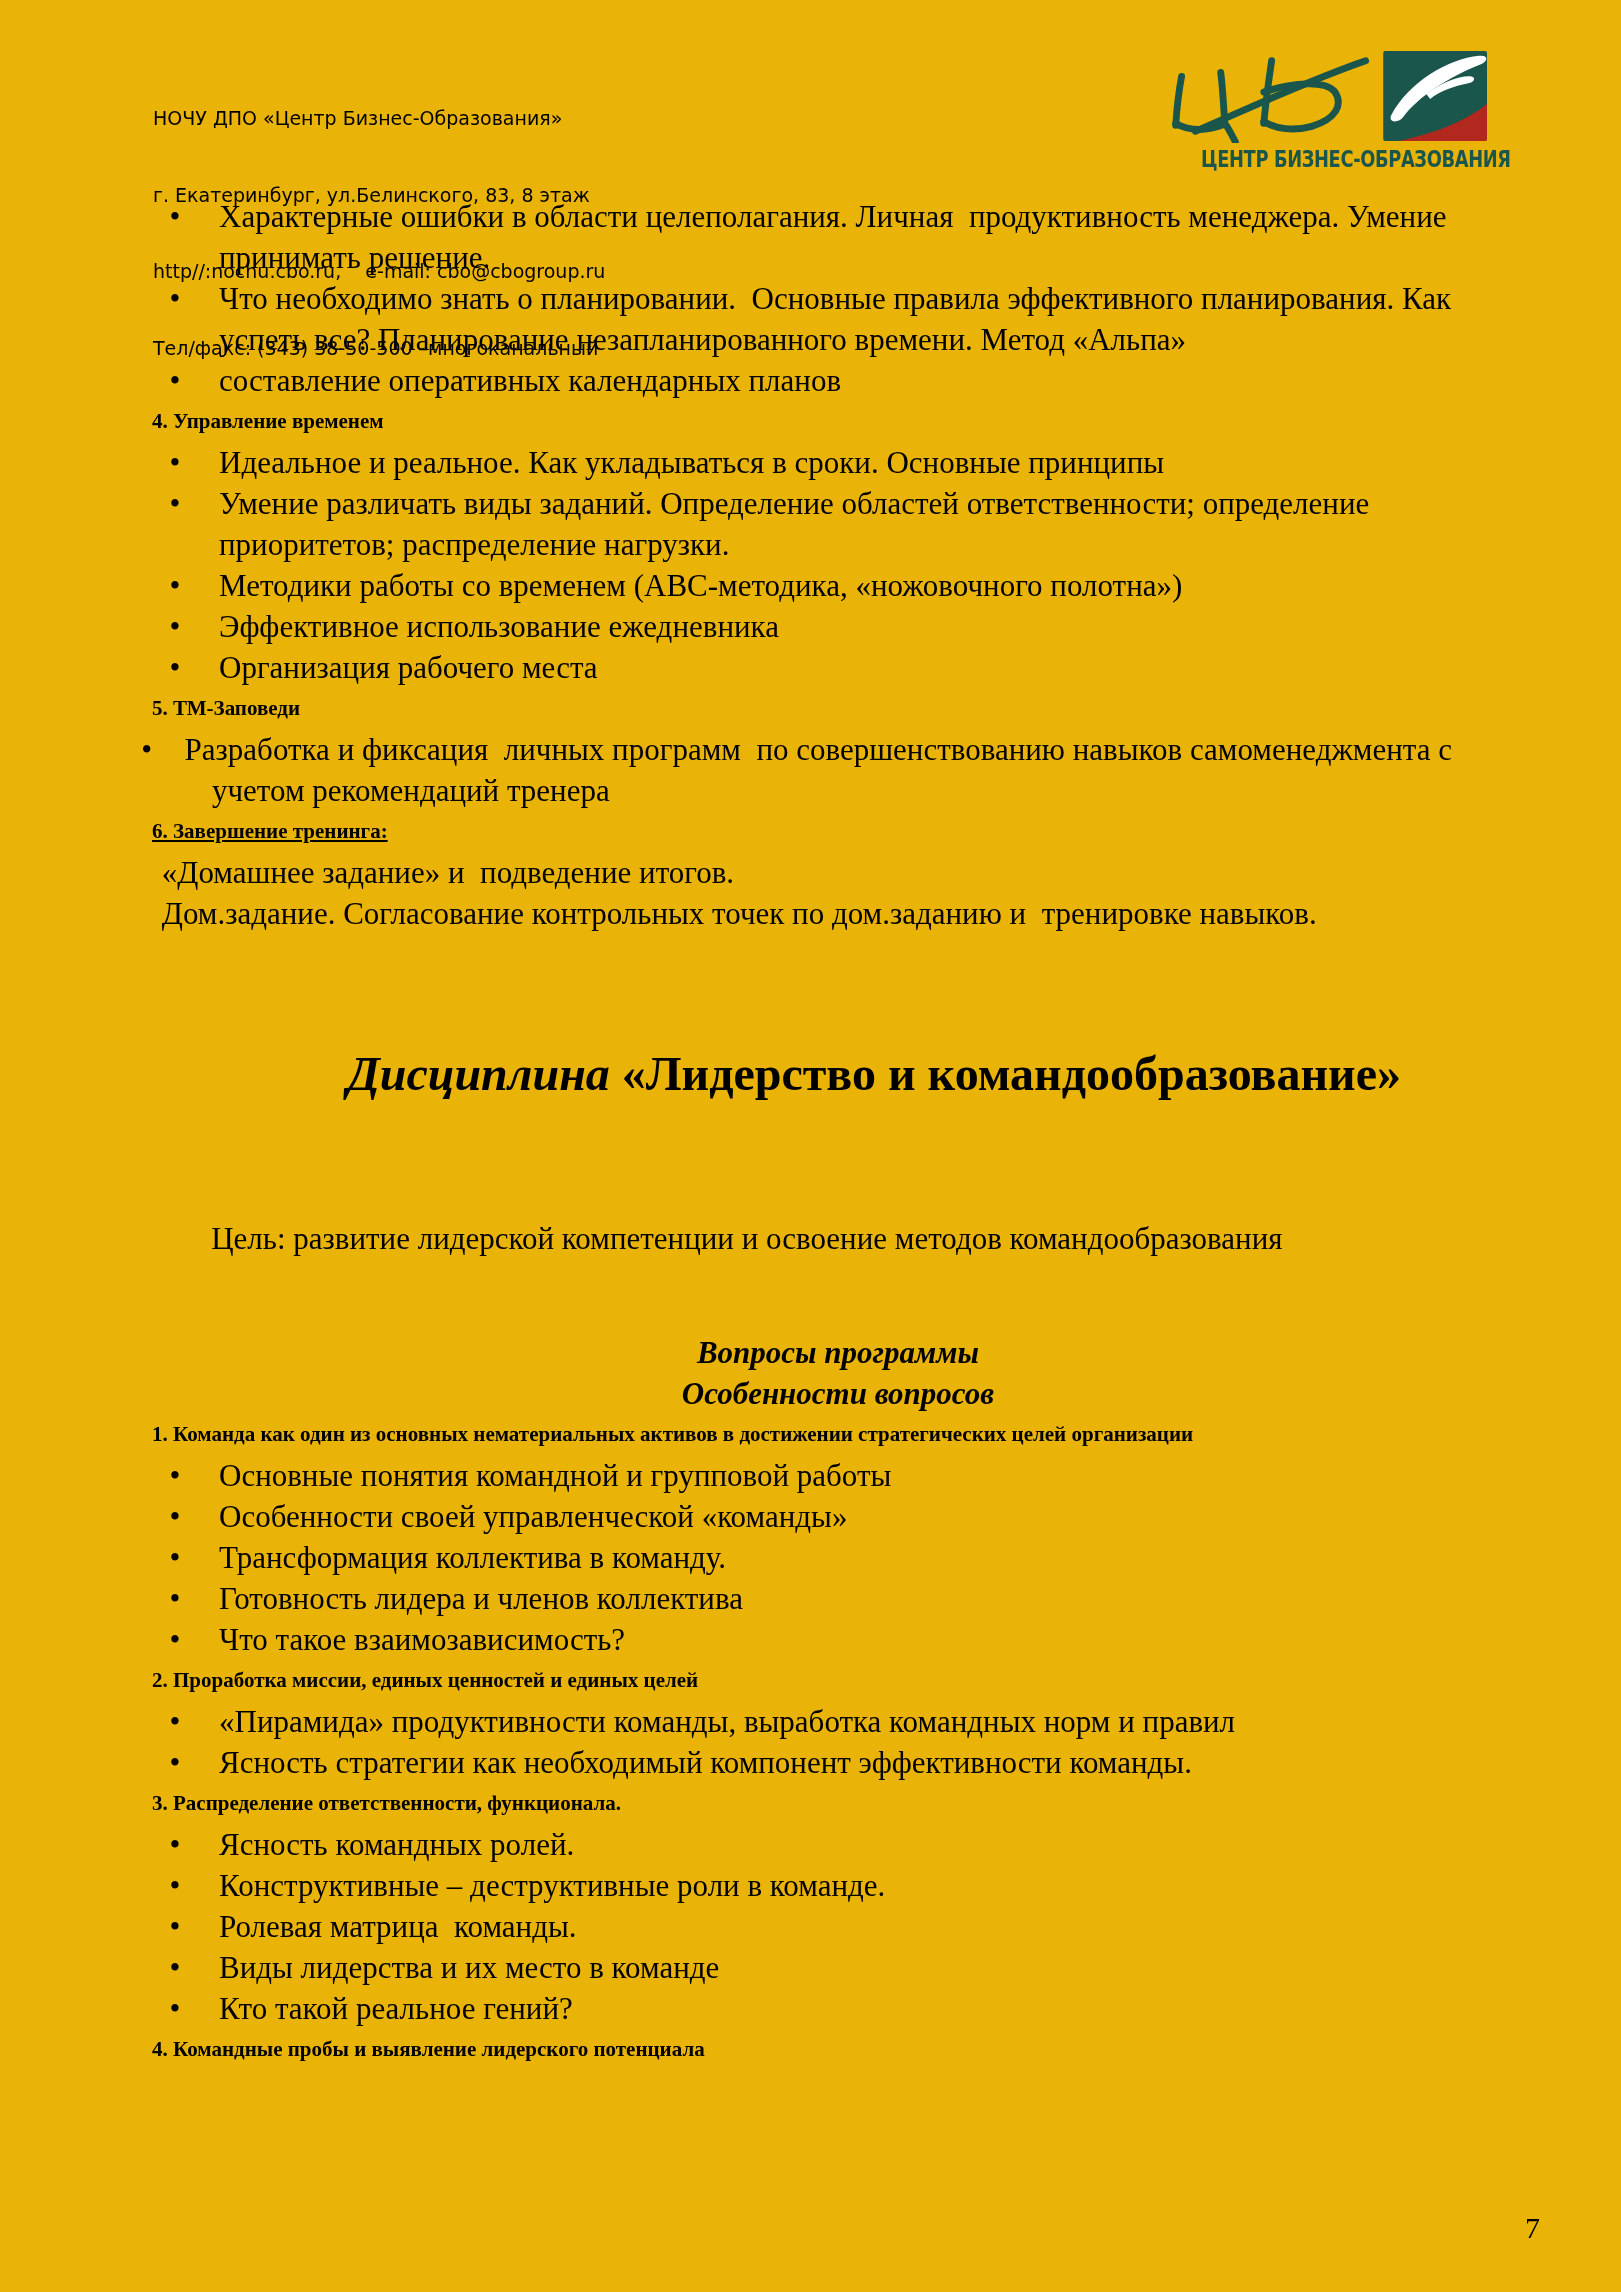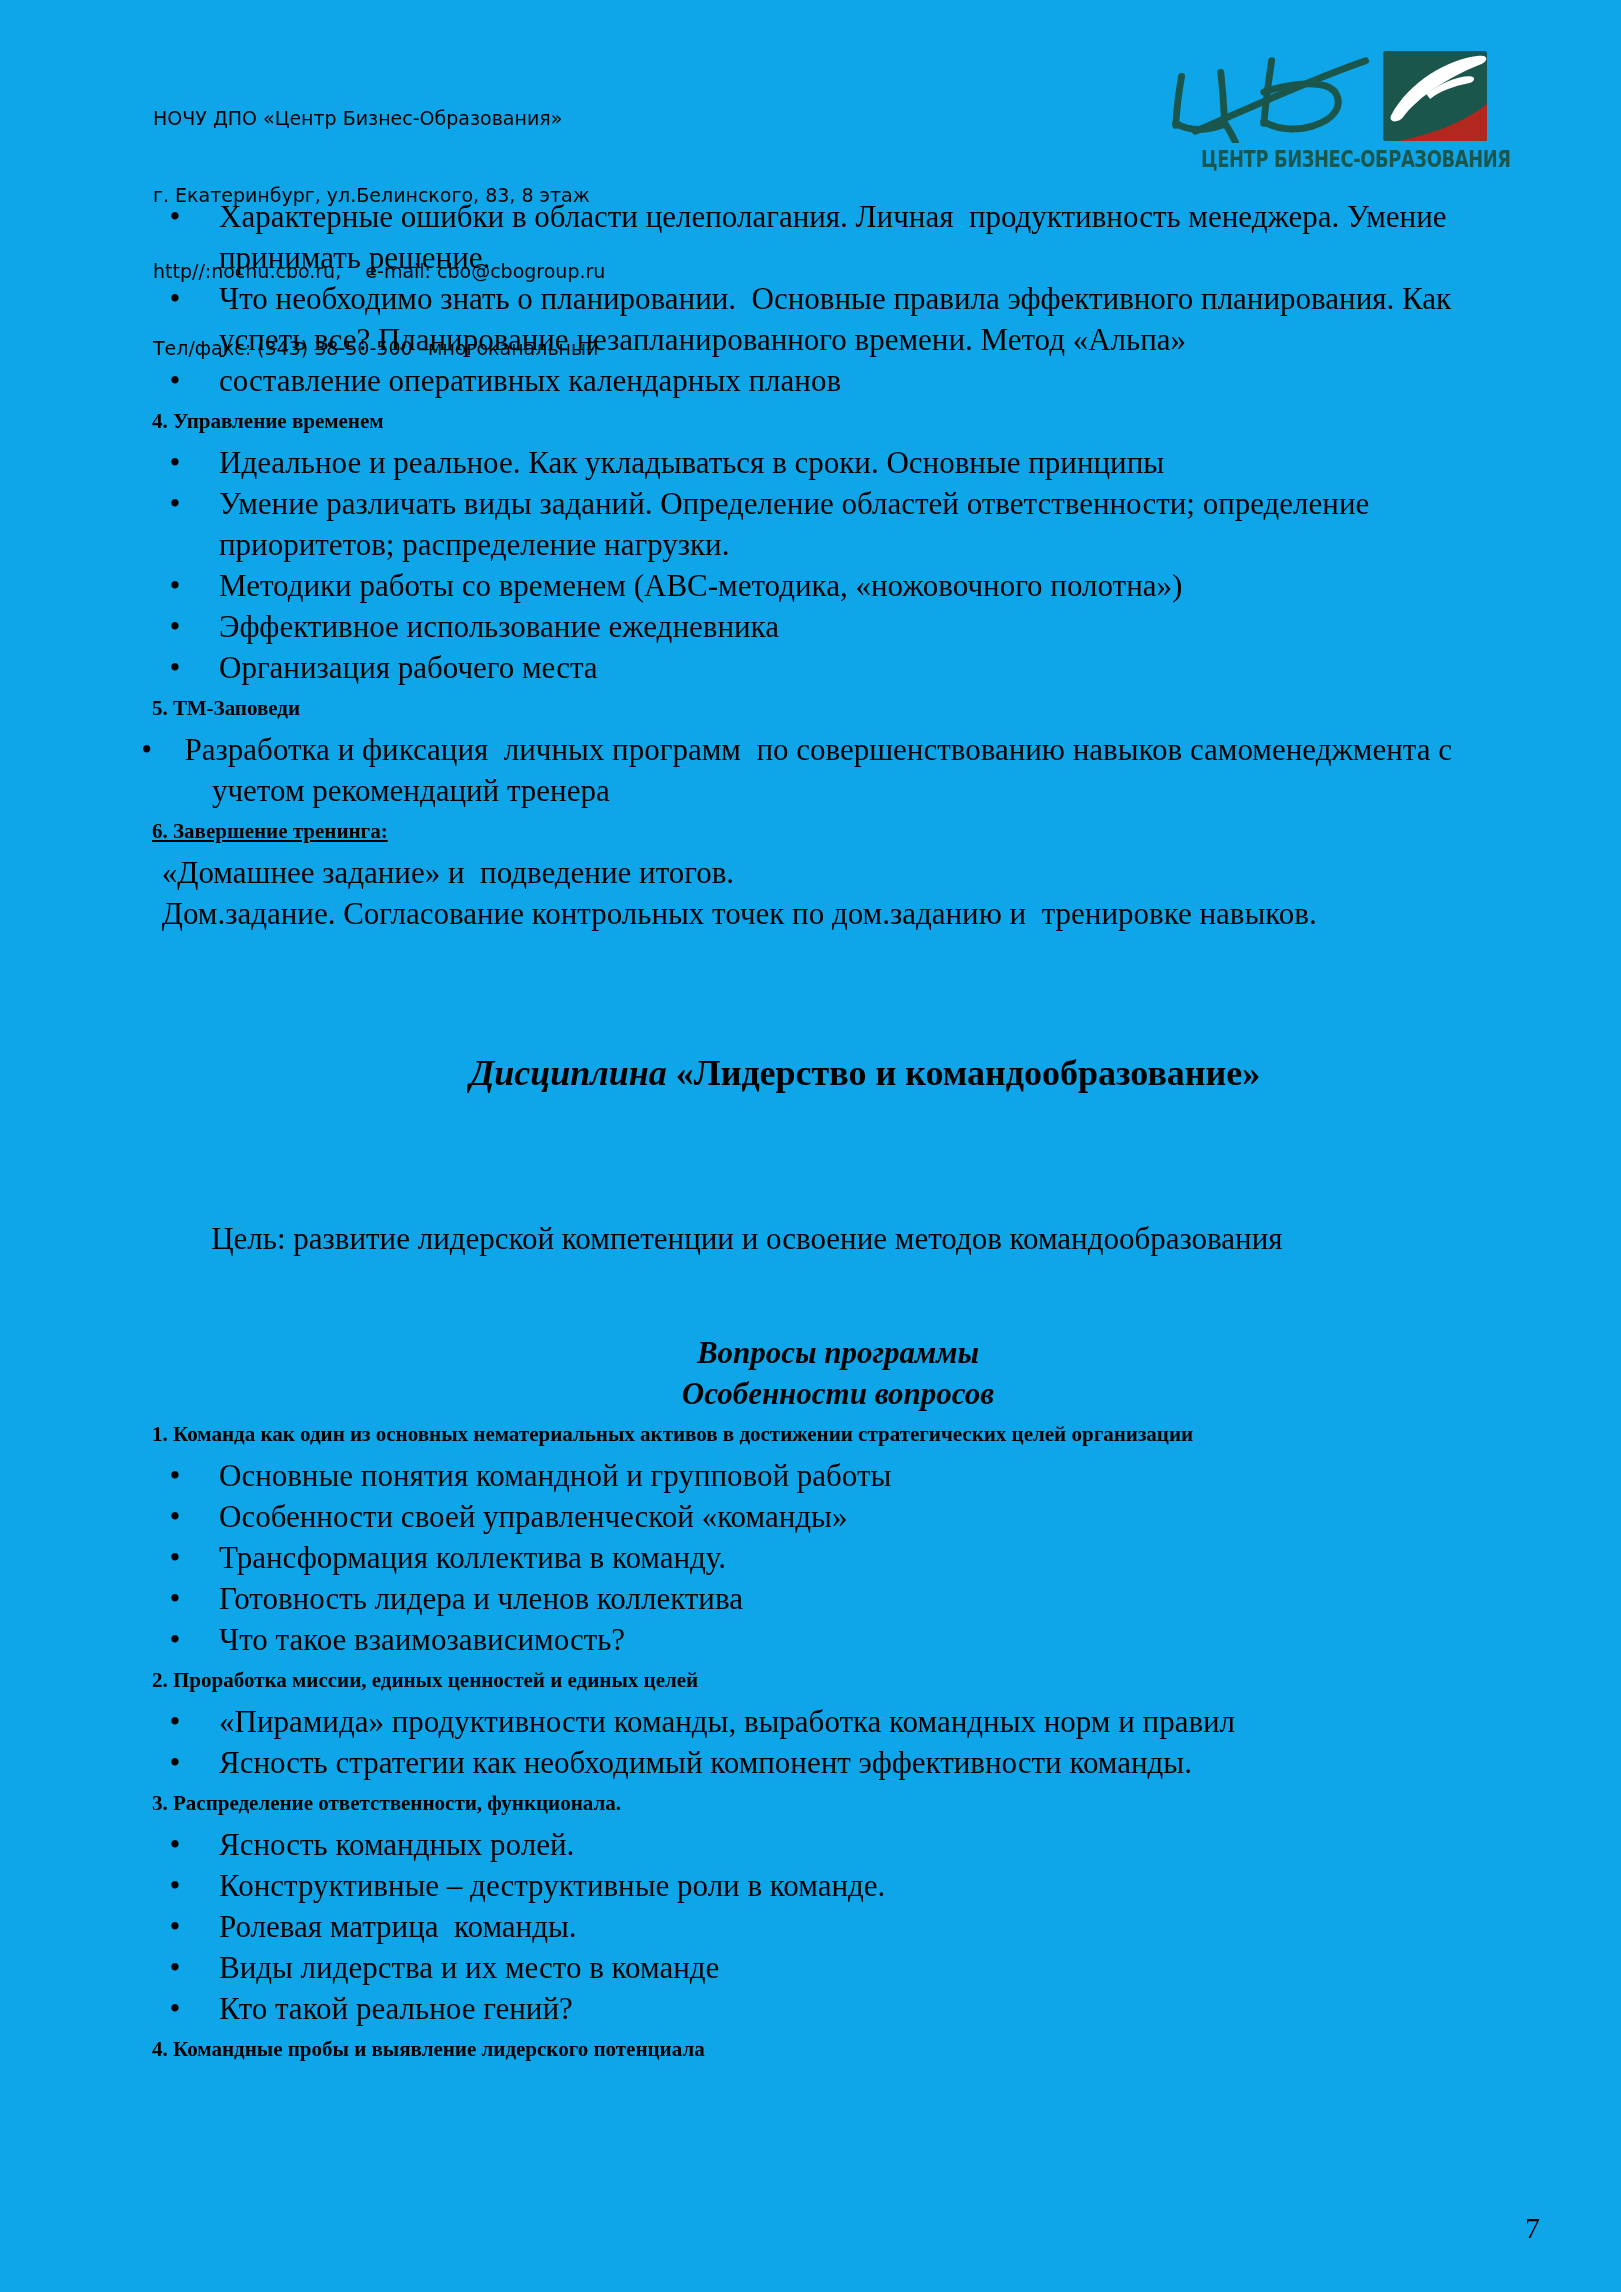--- a/index.html
+++ b/index.html
@@ -1,19 +1,19 @@
 <!DOCTYPE html>
 <html lang="ru"><head>
 <meta charset="utf-8">
 <style>
   html,body{margin:0;padding:0;background:#ffffff;}
   .page{
     position:relative;
     width:1621px;height:2293px;
-    background:#0ea5e9;color:#000;
+    background:#eab308;color:#000;
     font-family:"Liberation Serif",serif;
     overflow:hidden;
   }
   
   .header{
     position:absolute;left:153px;top:55px;
     font-family:"DejaVu Sans",sans-serif;
     font-size:19px;line-height:25.5px;
     white-space:pre-wrap;color:#000;
   }
@@ -47,21 +47,21 @@
     content:"\2022";position:absolute;left:17.6px;top:0;
   }
   ul.b.tight>li{padding-left:60px;text-indent:-27.4px;}
   ul.b.tight>li::before{left:16.7px;}
   .para{padding-left:9.8px;white-space:pre-wrap;}
   .mt-s4{margin-top:35px;}
   .mt-s5{margin-top:23.5px;}
   .mt-s6{margin-top:30px;text-decoration:underline;}
   .disc-title{
     margin-top:69px;text-align:center;
-    font-size:36px;line-height:47px;font-weight:bold;
+    font-size:48px;line-height:47px;font-weight:bold;
     white-space:pre-wrap;
   }
   .disc-title .it{font-style:italic;}
   .goal{margin-top:33px;padding-left:12.7px;white-space:pre-wrap;}
   .goal .lbl{font-weight:normal;}
   .subt{
     text-align:center;font-weight:bold;font-style:italic;
     white-space:pre-wrap;
   }
   .mt-sub{margin-top:32px;text-align:center;}

